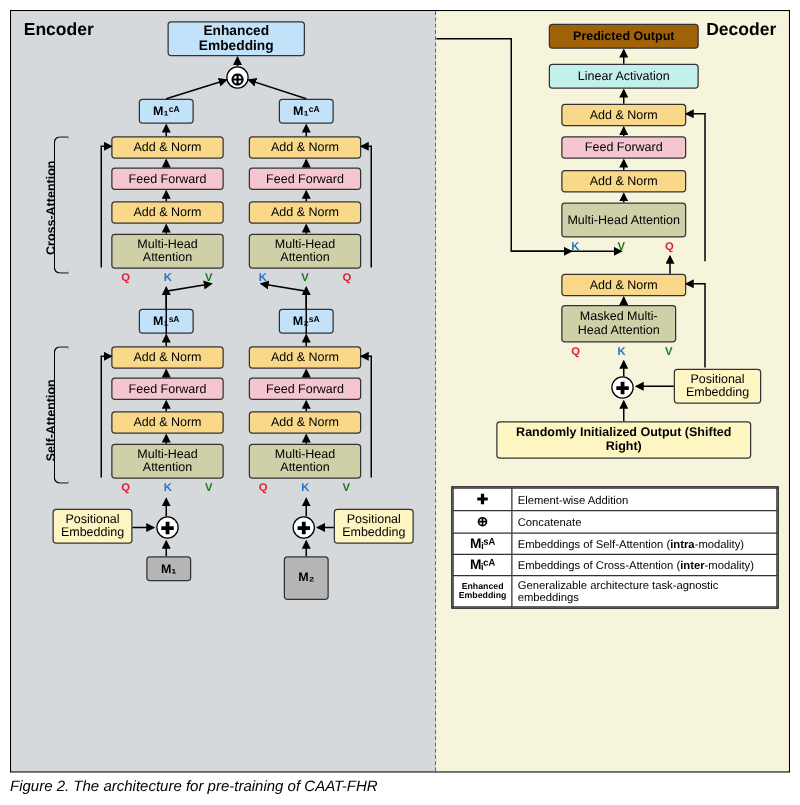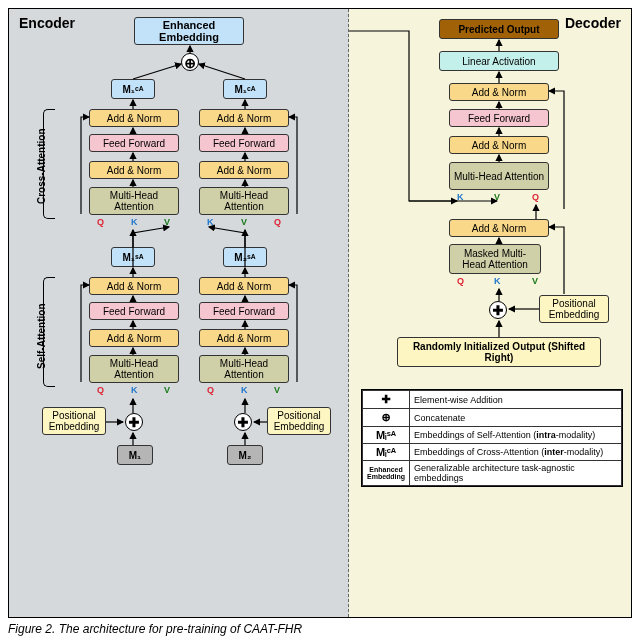--- a/index.html
+++ b/index.html
@@ -81,21 +81,21 @@
     <div class="box mha" style="left:190px; top:346px; width:90px; height:28px;">Multi-Head Attention</div>
     <span class="qkv q" style="left:198px; top:376px;">Q</span>
     <span class="qkv k" style="left:232px; top:376px;">K</span>
     <span class="qkv v" style="left:265px; top:376px;">V</span>
 
     <div class="sym plus" style="left:116px; top:404px;">✚</div>
     <div class="sym plus" style="left:225px; top:404px;">✚</div>
     <div class="box posem" style="left:33px; top:398px; width:64px; height:28px;">Positional Embedding</div>
     <div class="box posem" style="left:258px; top:398px; width:64px; height:28px;">Positional Embedding</div>
     <div class="box minput" style="left:108px; top:436px; width:36px; height:20px;">M₁</div>
-    <div class="box minput" style="left:218px; top:436px; width:36px; height:20px;">M₂</div>
+    <div class="box minput" style="left:218px; top:436px; width:36px; height:35px;">M₂</div>
 
     <div class="curly" style="left:34px; top:100px; height:110px;"></div>
     <div class="brace brace-label" style="left:28px; top:195px;">Cross-Attention</div>
     <div class="curly" style="left:34px; top:268px; height:110px;"></div>
     <div class="brace brace-label" style="left:28px; top:360px;">Self-Attention</div>
 
     <svg class="arrows" width="340" height="470">
       <defs>
           <marker id="ah" markerWidth="6" markerHeight="6" refX="5" refY="3" orient="auto">
             <path d="M0,0 L6,3 L0,6 Z" fill="#000"></path>

